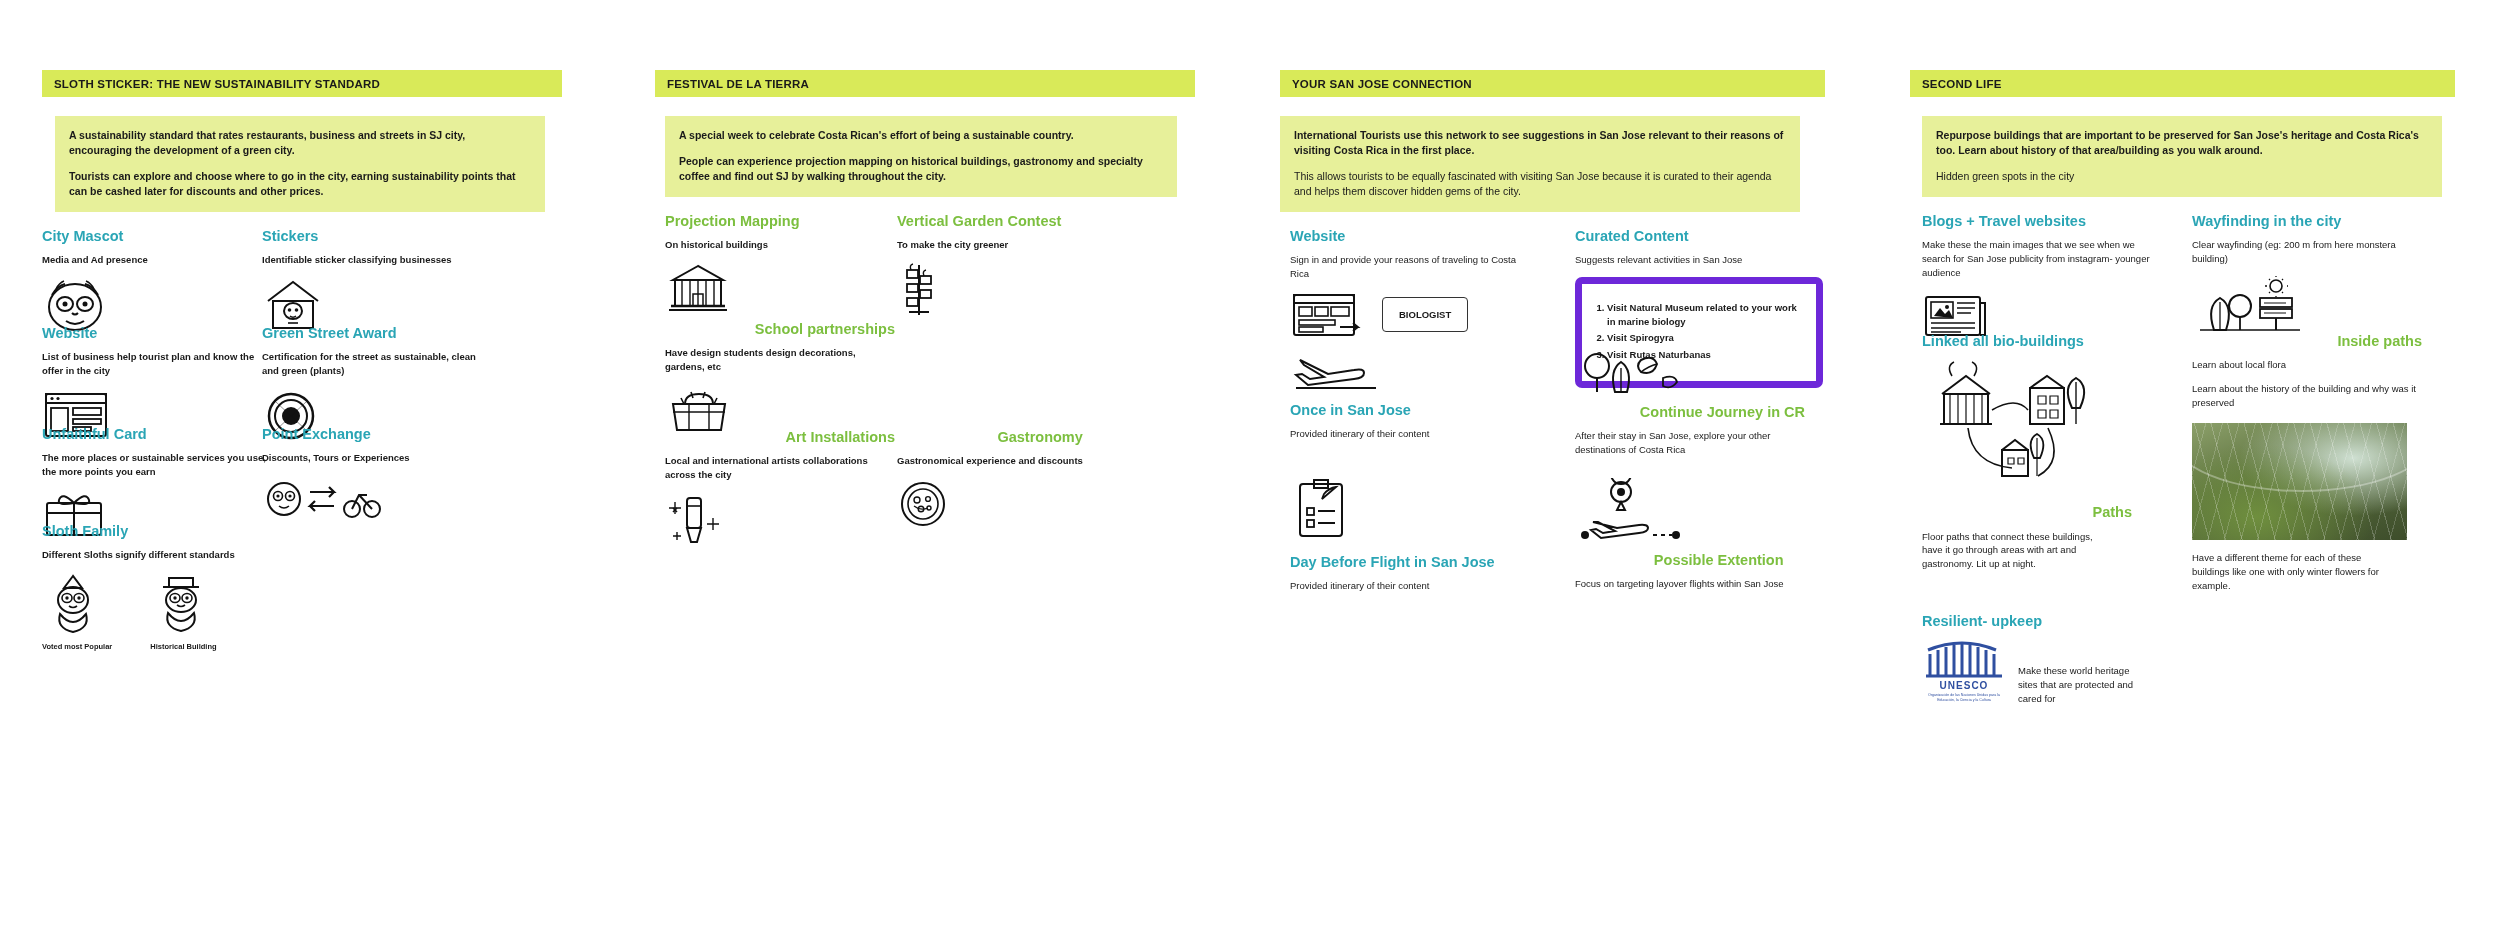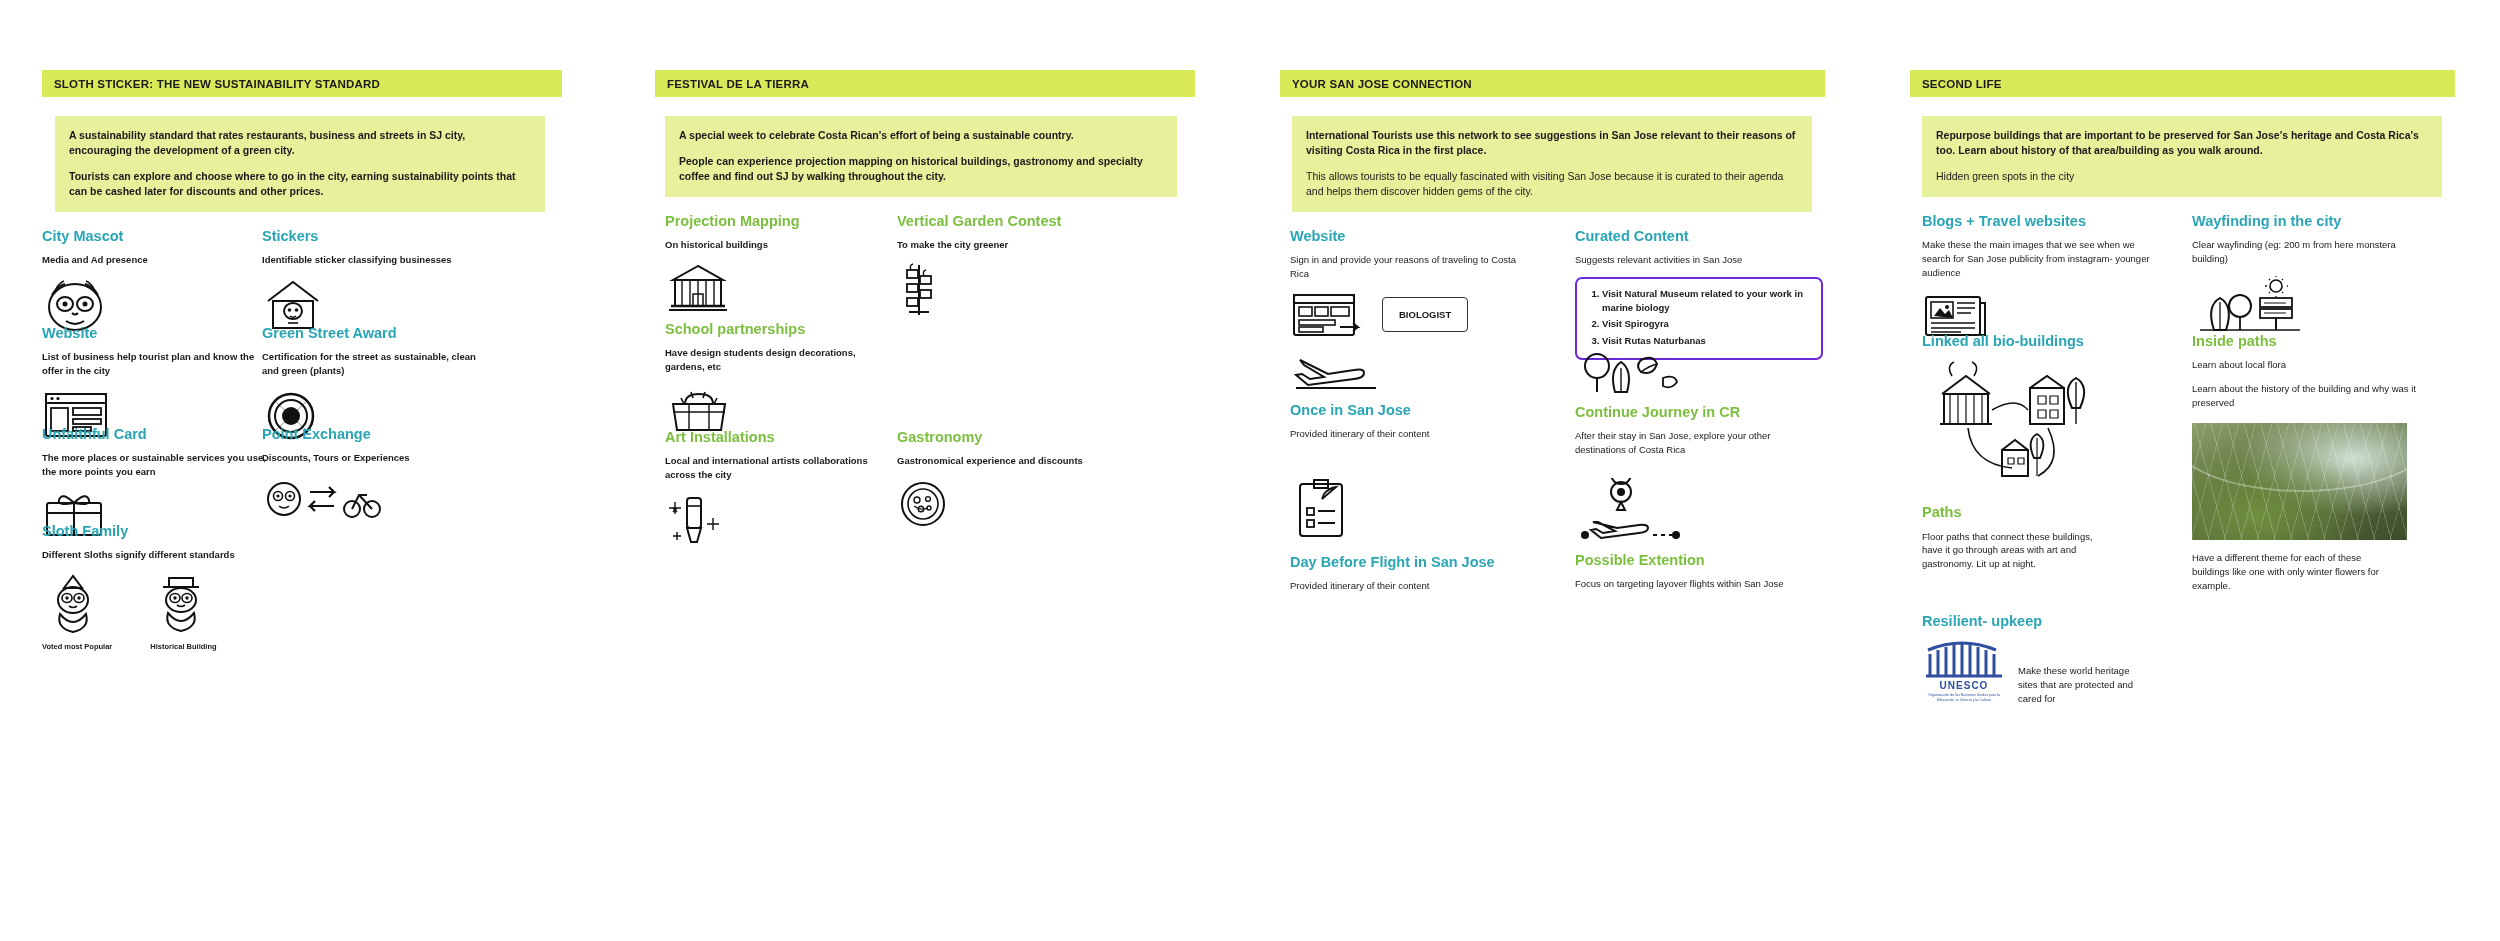--- a/index.html
+++ b/index.html
@@ -52,41 +52,41 @@
     margin-top: 19px;
     padding: 12px 14px 13px 14px;
     box-sizing: border-box;
     font-size: 10.5px;
     font-weight: bold;
     line-height: 1.42;
     color: #1a1a1a;
   }
   .col-1 .intro { width: 490px; margin-left: 13px; }
   .col-2 .intro { width: 512px; margin-left: 10px; }
-  .col-3 .intro { width: 520px; margin-left: 12px; }
+  .col-3 .intro { width: 520px; margin-left: 0; }
   .col-4 .intro { width: 520px; margin-left: 12px; }
   .intro p { margin: 0 0 11px 0; }
   .intro p:last-child { margin-bottom: 0; }
   .intro p.thin { font-weight: normal; }
 
   .grid {
     position: relative;
     margin-top: 16px;
   }
   .cell {
     position: absolute;
   }
   .cell-title {
     font-size: 14.5px;
     font-weight: bold;
     color: #2aa5b5;
     margin-bottom: 8px;
     line-height: 1.2;
   }
-  .cell-title.green { color: #7cbf3f; }
+  .cell-title.green { color: #7cbf3f; text-align: right; }
   .cell-desc {
     font-size: 9.5px;
     font-weight: bold;
     line-height: 1.45;
     color: #1a1a1a;
     margin-bottom: 10px;
     max-width: 230px;
   }
   .cell-desc.thin { font-weight: normal; }
   .icon-wrap {
@@ -95,23 +95,23 @@
   svg { display: block; }
 
   .sub-label {
     font-size: 7.5px;
     font-weight: bold;
     color: #1a1a1a;
     margin-top: 4px;
   }
 
   .note-box {
-    border: 2px solid #6d28d9;
+    border: 7px solid #6d28d9;
     border-radius: 7px;
-    padding: 8px 11px;
+    padding: 17px 11px;
     box-sizing: border-box;
     font-size: 9.5px;
     font-weight: bold;
     line-height: 1.5;
     color: #1a1a1a;
   }
   .note-box ol {
     margin: 0;
     padding-left: 14px;
   }

